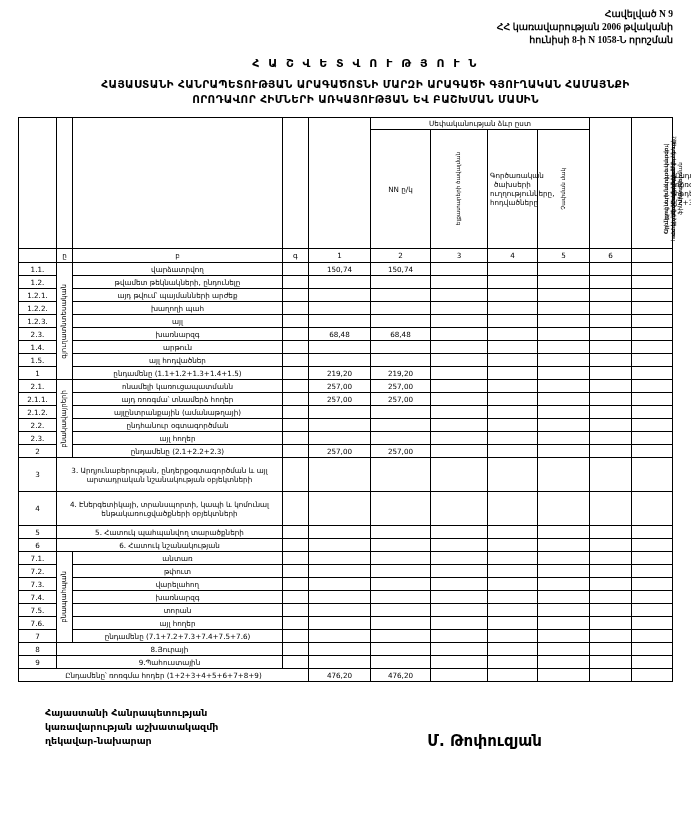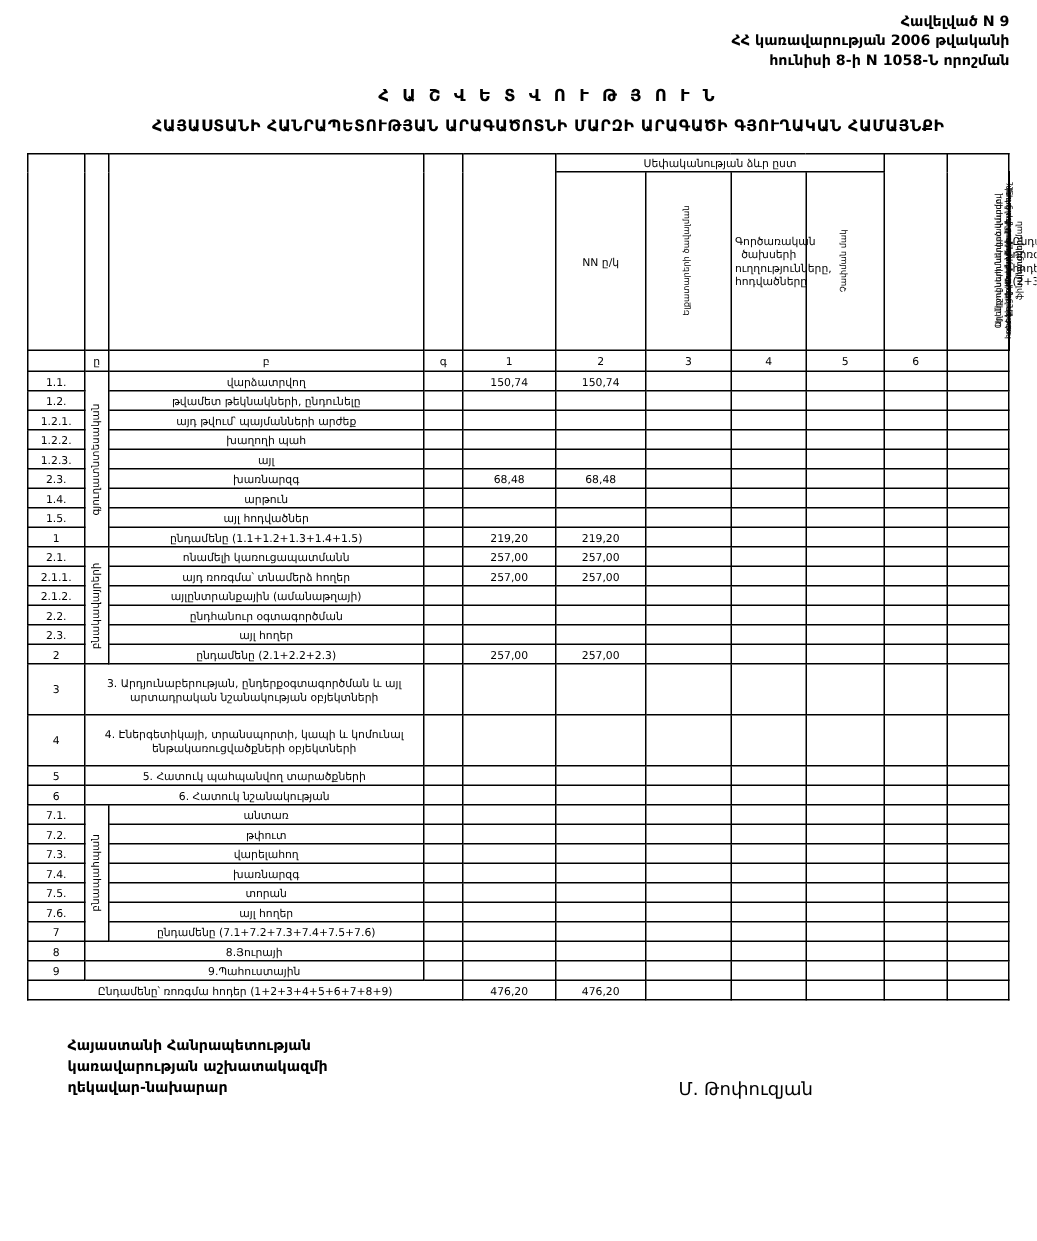--- a/index.html
+++ b/index.html
@@ -20,20 +20,21 @@
     width: 691px;
     height: 827px;
     padding: 0;
   }
   .hdr {
     text-align: right;
     margin: 8px 18px 0 0;
     font-size: 9.5px;
     line-height: 13px;
     font-weight: bold;
+    font-family: Liberation Serif, serif;
   }
   .title-block {
     text-align: center;
     margin-top: 10px;
     padding-left: 40px;
   }
   .title-main {
     font-size: 11px;
     font-weight: bold;
     letter-spacing: 2.5px;
@@ -107,22 +108,22 @@
     margin: 24px 0 0 45px;
     font-size: 9.5px;
     line-height: 14px;
     font-weight: bold;
     position: relative;
   }
   .sign {
     position: absolute;
     right: 28px;
     bottom: 0;
-    font-size: 12px;
-    font-weight: normal;
+    font-size: 15px;
+    font-weight: bold;
     margin-left: 29px;
   }
   .footer-wrap {
     position: relative;
     width: 570px;
   }
 </style>
 </head>
 <body>
 
@@ -130,20 +131,21 @@
 
   <div class="hdr">
     <div>Հավելված N 9</div>
     <div>ՀՀ կառավարության 2006 թվականի</div>
     <div>հունիսի 8-ի N 1058-Ն որոշման</div>
   </div>
 
   <div class="title-block">
     <div class="title-main">Հ Ա Շ Վ Ե Տ Վ Ո Ւ Թ Յ Ո Ւ Ն</div>
     <div class="title-sub">ՀԱՅԱՍՏԱՆԻ ՀԱՆՐԱՊԵՏՈՒԹՅԱՆ ԱՐԱԳԱԾՈՏՆԻ ՄԱՐԶԻ ԱՐԱԳԱԾԻ ԳՅՈՒՂԱԿԱՆ ՀԱՄԱՅՆՔԻ</div>
+    <div class="title-sub" style="margin-top:0">ՈՐՈԴԱՎՈՐ ՀԻՄՆԵՐԻ ԱՌԿԱՅՈՒԹՅԱՆ ԵՎ ԲԱՇԽՄԱՆ ՄԱՍԻՆ</div>
   </div>
 
   <table class="grid">
     <colgroup>
       <col style="width:38px">
       <col style="width:16px">
       <col style="width:210px">
       <col style="width:26px">
       <col style="width:62px">
       <col style="width:60px">

